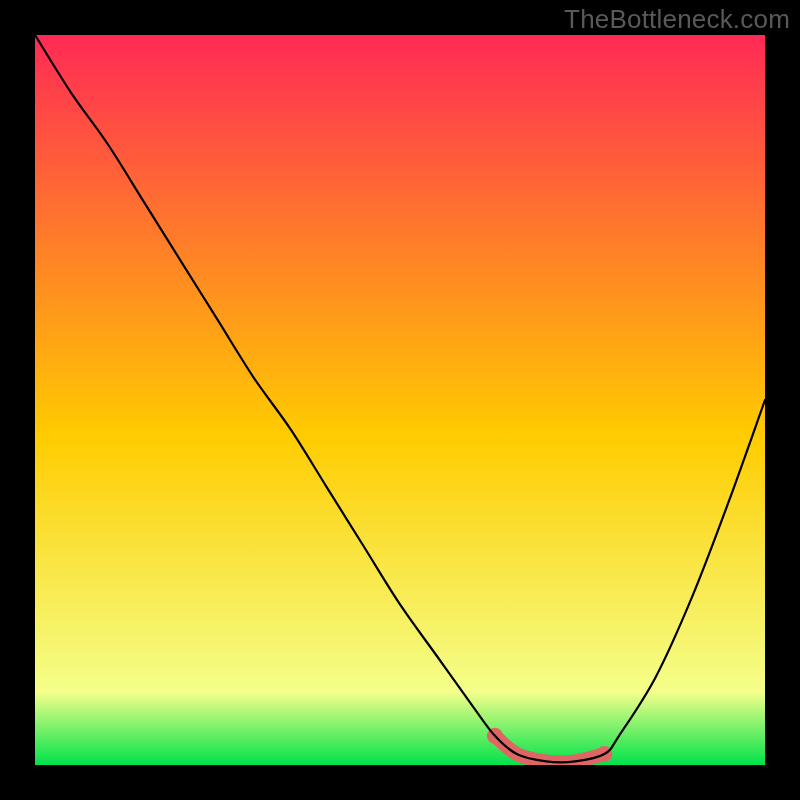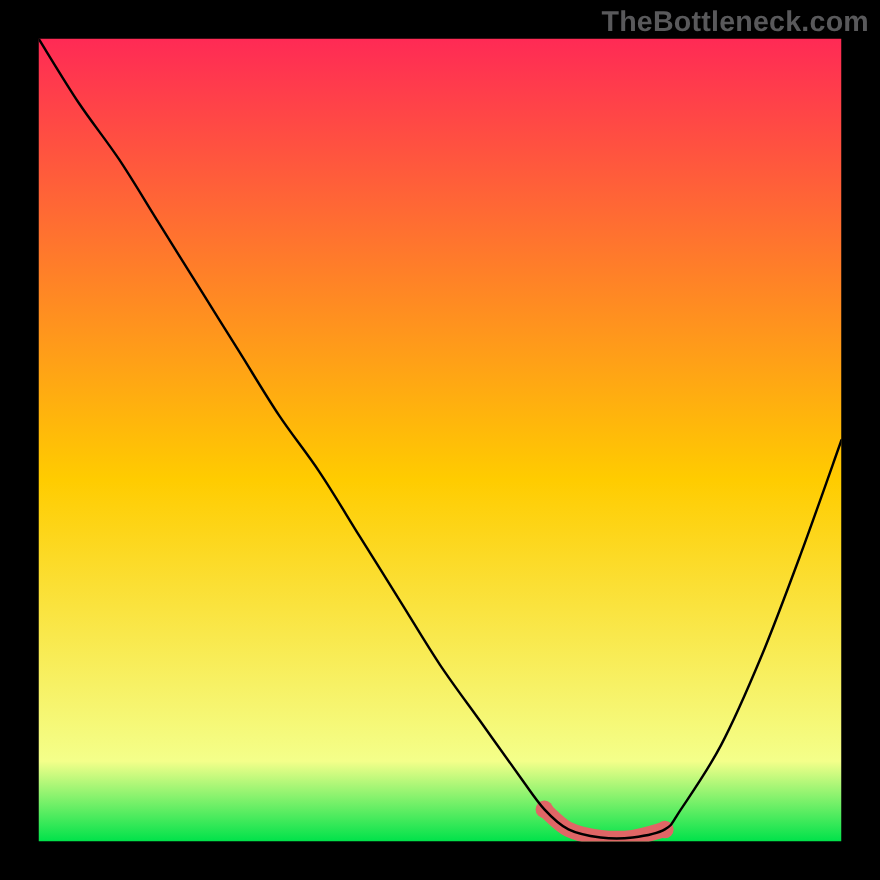--- a/index.html
+++ b/index.html
@@ -9,21 +9,21 @@
     width: 800px;
     height: 800px;
     background: #000;
   }
   .watermark {
     position: absolute;
     top: 4px;
     right: 10px;
     font-family: Arial, Helvetica, sans-serif;
     font-size: 26px;
-    font-weight: 700;
+    font-weight: 400;
     color: #59595b;
     letter-spacing: 0.2px;
   }
   .plot-area {
     position: absolute;
     left: 35px;
     top: 35px;
     width: 730px;
     height: 730px;
   }

